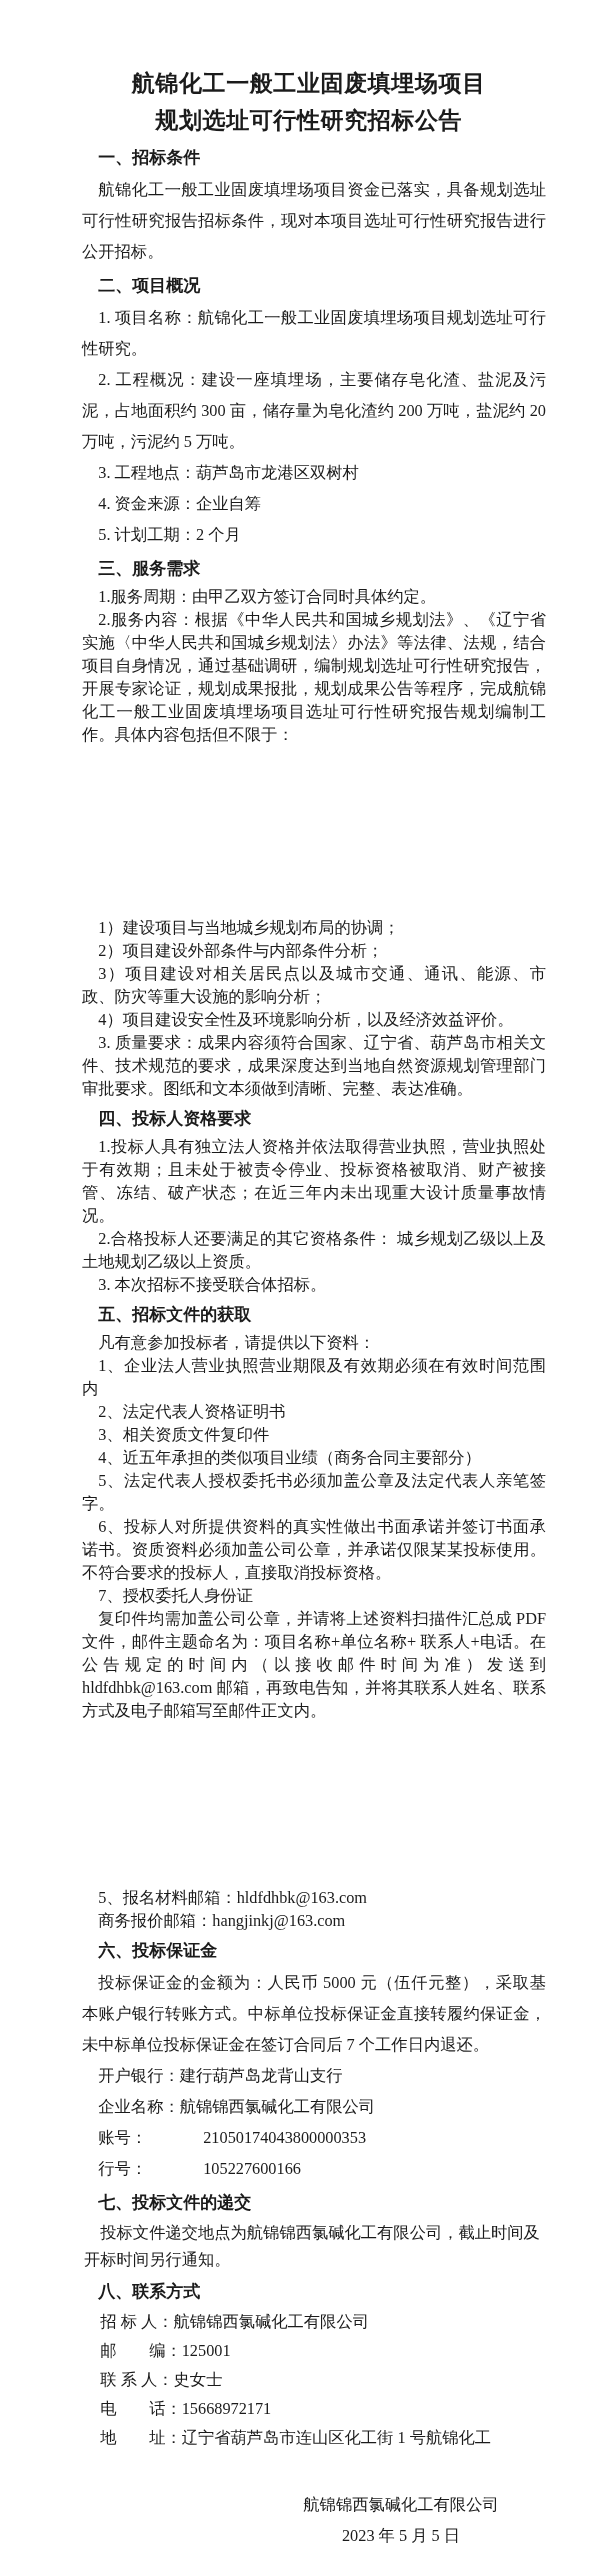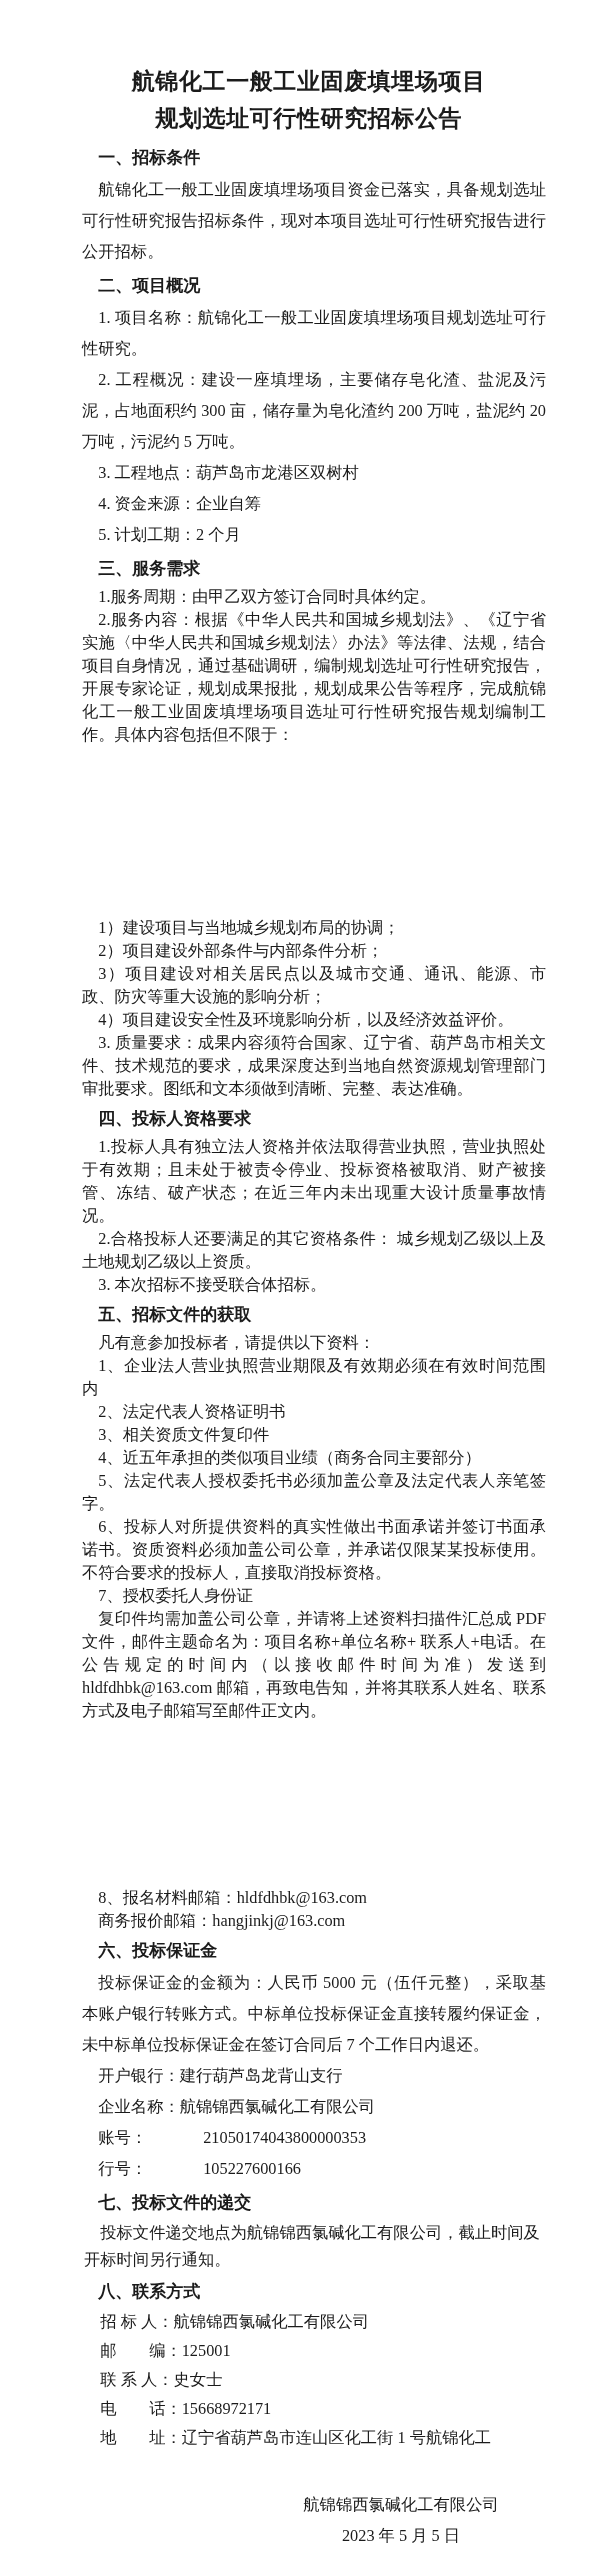--- a/index.html
+++ b/index.html
@@ -12,21 +12,21 @@
     min-height: 2576px;
     color: #1b1b1b;
     font-family: "Liberation Serif", "DejaVu Serif", serif;
   }
   .doc {
     box-sizing: border-box;
     width: 607px;
     padding: 65px 61px 146px 82px;
   }
   .title {
-    font-family: Liberation Mono, monospace;
+    font-family: Liberation Sans, sans-serif;
     font-weight: 700;
     font-size: 23px;
     line-height: 37px;
     text-align: center;
     margin: 0 0 0 -10.5px;
     letter-spacing: 0.6px;
   }
   .h {
     font-family: Liberation Sans, sans-serif;
     font-weight: 700;
@@ -109,21 +109,21 @@
   <p class="p-tight">2、法定代表人资格证明书</p>
   <p class="p-tight">3、相关资质文件复印件</p>
   <p class="p-tight">4、近五年承担的类似项目业绩（商务合同主要部分）</p>
   <p class="p-tight">5、法定代表人授权委托书必须加盖公章及法定代表人亲笔签字。</p>
   <p class="p-tight">6、投标人对所提供资料的真实性做出书面承诺并签订书面承诺书。资质资料必须加盖公司公章，并承诺仅限某某投标使用。不符合要求的投标人，直接取消投标资格。</p>
   <p class="p-tight">7、授权委托人身份证</p>
   <p class="p-tight">复印件均需加盖公司公章，并请将上述资料扫描件汇总成 PDF 文件，邮件主题命名为：项目名称+单位名称+ 联系人+电话。在公告规定的时间内（以接收邮件时间为准）发送到 hldfdhbk@163.com 邮箱，再致电告知，并将其联系人姓名、联系方式及电子邮箱写至邮件正文内。</p>
 
   <div class="spacer-pagebreak2"></div>
 
-  <p class="p-tight">8、报名材料邮箱：hldfdhbk@163.com</p>
+  <p class="p-tight">5、报名材料邮箱：hldfdhbk@163.com</p>
   <p class="p-tight">商务报价邮箱：hangjinkj@163.com</p>
 
   <h2 class="h">六、投标保证金</h2>
   <p class="p-loose">投标保证金的金额为：人民币 5000 元（伍仟元整），采取基本账户银行转账方式。中标单位投标保证金直接转履约保证金，未中标单位投标保证金在签订合同后 7 个工作日内退还。</p>
   <p class="p-loose">开户银行：建行葫芦岛龙背山支行</p>
   <p class="p-loose">企业名称：航锦锦西氯碱化工有限公司</p>
   <p class="p-loose kv">
     <span>账号：</span>
     <span class="v">21050174043800000353</span>
   </p>

